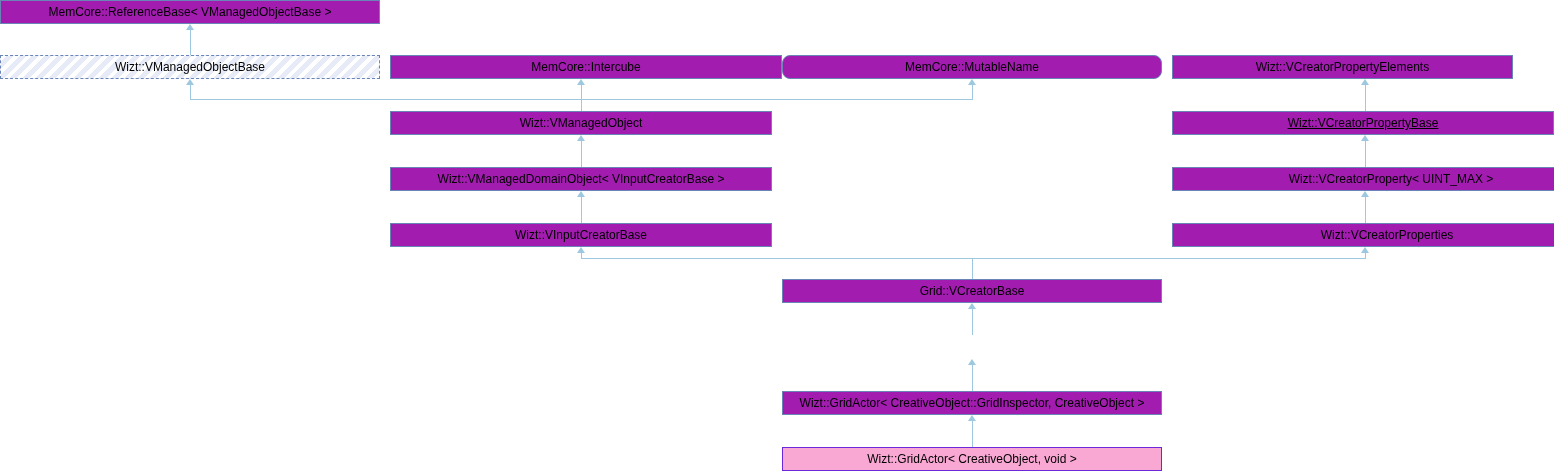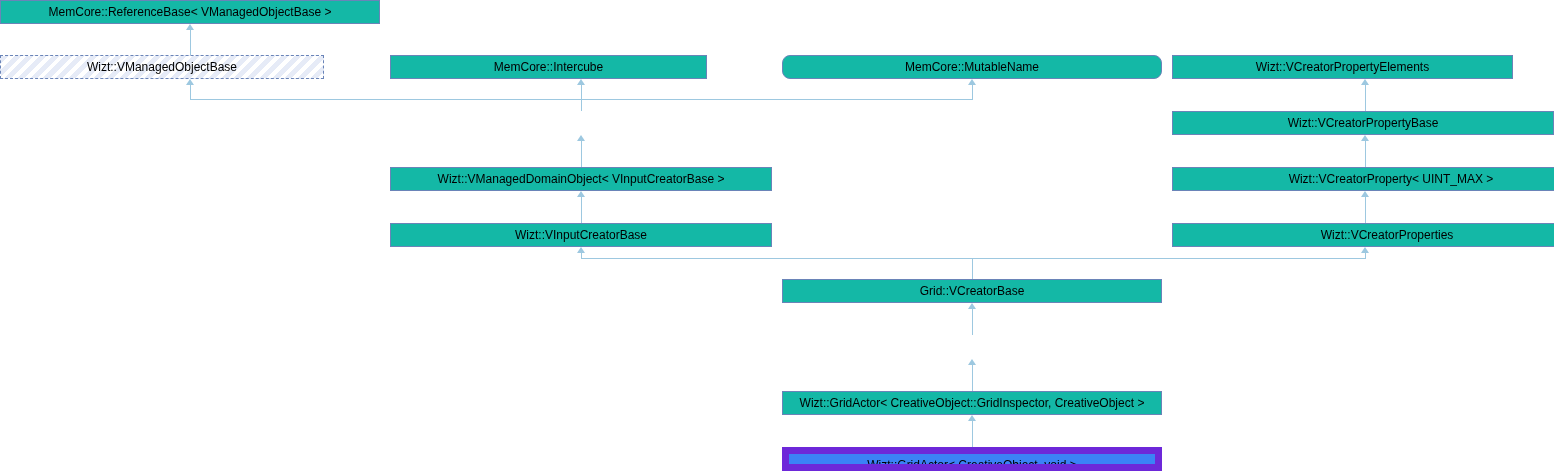--- a/index.html
+++ b/index.html
@@ -15,36 +15,36 @@
     box-sizing:border-box;
     height:24px;
     line-height:22px;
     text-align:center;
     font-size:12px;
     color:#000000;
     white-space:nowrap;
     overflow:hidden;
   }
   .node.normal{
-    background:#14b8a6;
+    background:#a21caf;
     border:1px solid #6a84b8;
   }
   .node.abstract{
     border:1px dashed #6a84b8;
     background-color:#ffffff;
     background-image:repeating-linear-gradient(
         -45deg,
         #ffffff 0px,
         #ffffff 4px,
         #e6ebf7 4px,
         #e6ebf7 9px);
   }
   .node.current{
-    background:#3b82f6;
-    border:7px solid #6d28d9;
+    background:#f9a8d4;
+    border:1px solid #6d28d9;
   }
   .node .label{
     display:block;
     pointer-events:none;
   }
   .edge{
     position:absolute;
     background:#9dc8e0;
   }
   .edge.v{width:1px;}
@@ -106,38 +106,41 @@
   <div class="edge v" style="left:972px;top:365px;height:26px;"></div>
   <div class="arrow" style="left:968px;top:359px;"></div>
 
   <div class="edge v" style="left:972px;top:421px;height:26px;"></div>
   <div class="arrow" style="left:968px;top:415px;"></div>
 
   <div class="node normal" style="left:0px;top:0px;width:380px;">
     <span class="label">MemCore::ReferenceBase&lt; VManagedObjectBase &gt;</span>
   </div>
 
-  <div class="node abstract" style="left:0px;top:55px;width:324px;">
+  <div class="node abstract" style="left:0px;top:55px;width:380px;">
     <span class="label">Wizt::VManagedObjectBase</span>
   </div>
 
-  <div class="node normal" style="left:390px;top:55px;width:317px;">
+  <div class="node normal" style="left:390px;top:55px;width:392px;">
     <span class="label">MemCore::Intercube</span>
   </div>
 
   <div class="node normal" style="left:782px;top:55px;width:380px;border-radius:8px;">
     <span class="label">MemCore::MutableName</span>
   </div>
 
   <div class="node normal" style="left:1172px;top:55px;width:341px;">
     <span class="label">Wizt::VCreatorPropertyElements</span>
   </div>
 
+  <div class="node normal" style="left:390px;top:111px;width:382px;">
+    <span class="label">Wizt::VManagedObject</span>
+  </div>
 
-  <div class="node normal" style="left:1172px;top:111px;width:382px;">
+  <div class="node normal" style="left:1172px;top:111px;width:382px;text-decoration:underline;">
     <span class="label">Wizt::VCreatorPropertyBase</span>
   </div>
 
   <div class="node normal" style="left:390px;top:167px;width:382px;">
     <span class="label">Wizt::VManagedDomainObject&lt; VInputCreatorBase &gt;</span>
   </div>
 
   <div class="node normal" style="left:1172px;top:167px;width:438px;">
     <span class="label">Wizt::VCreatorProperty&lt; UINT_MAX &gt;</span>
   </div>

